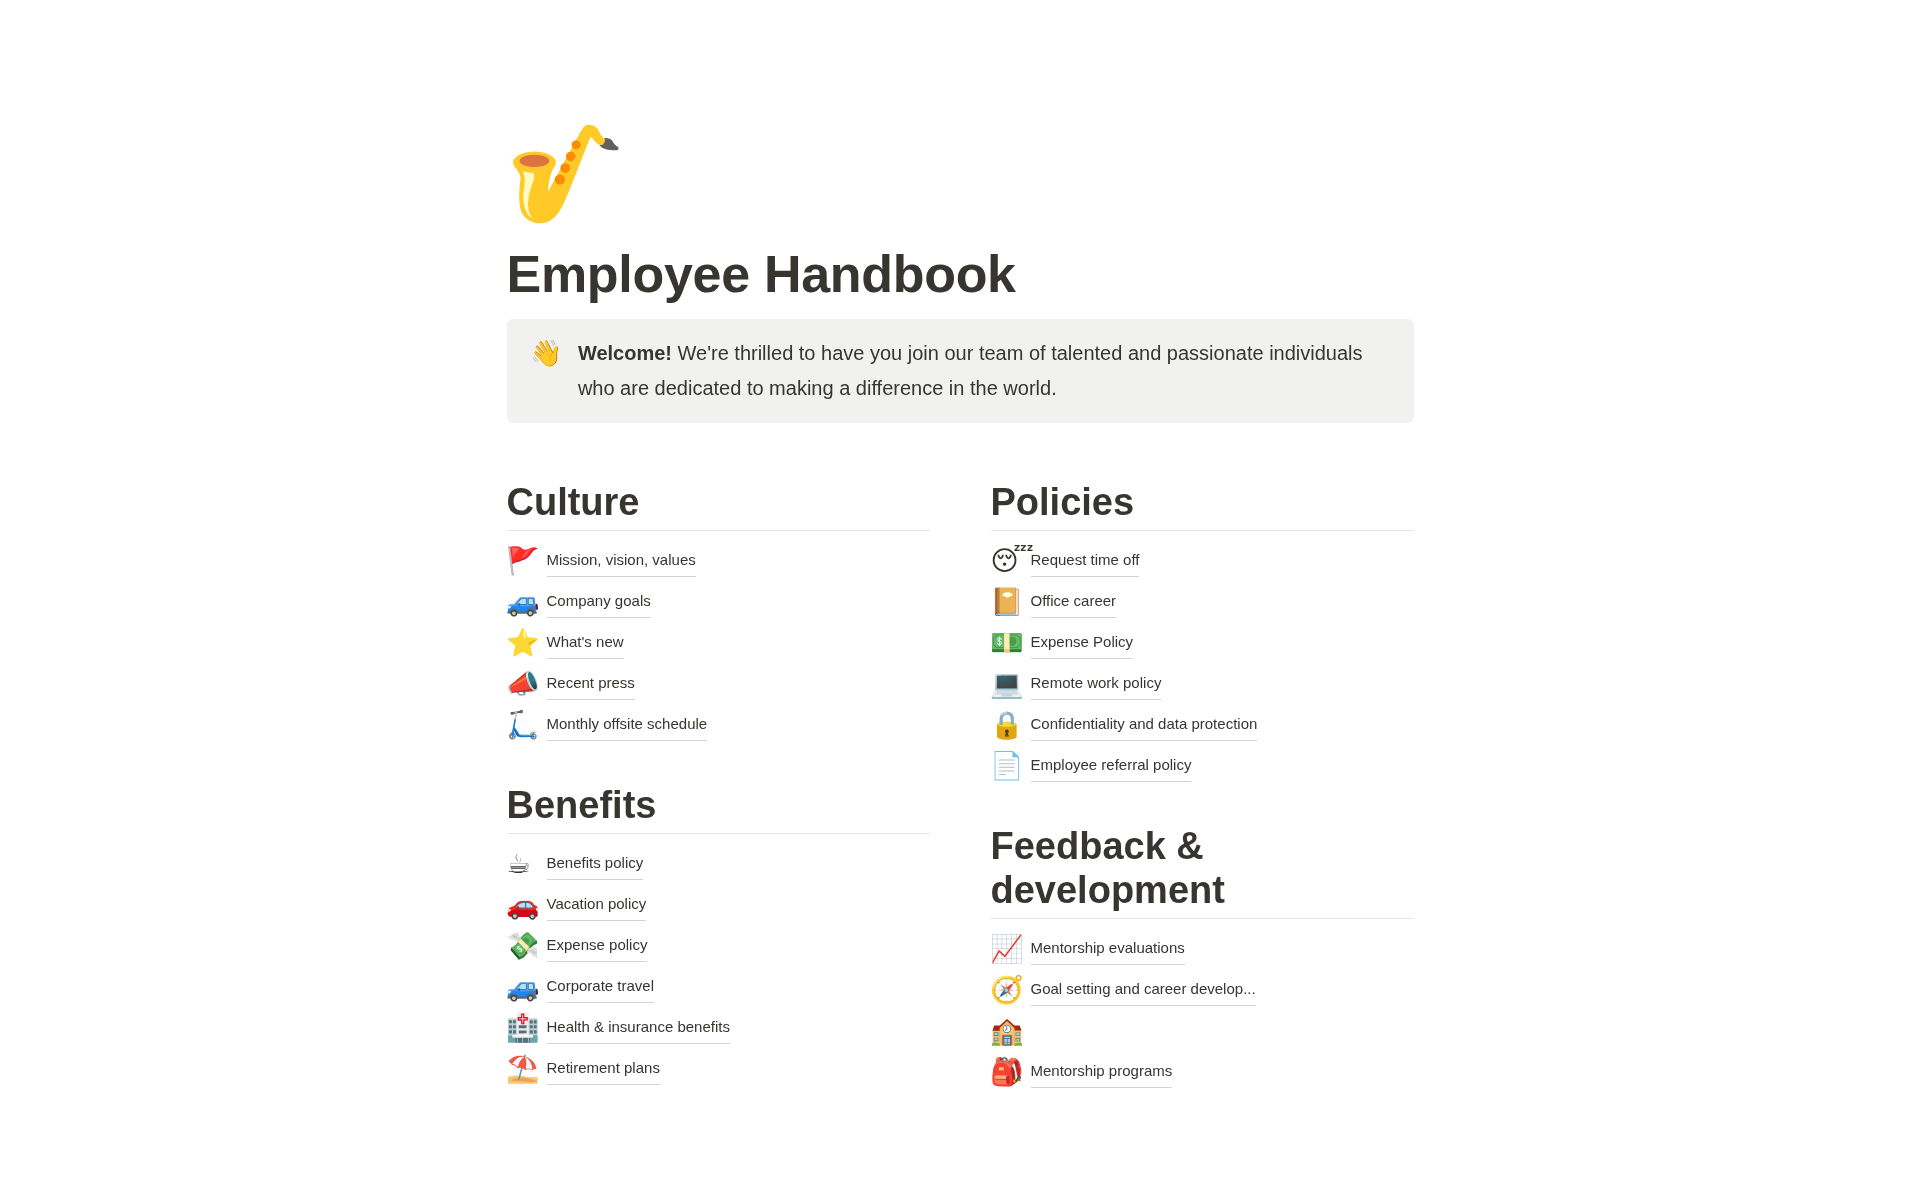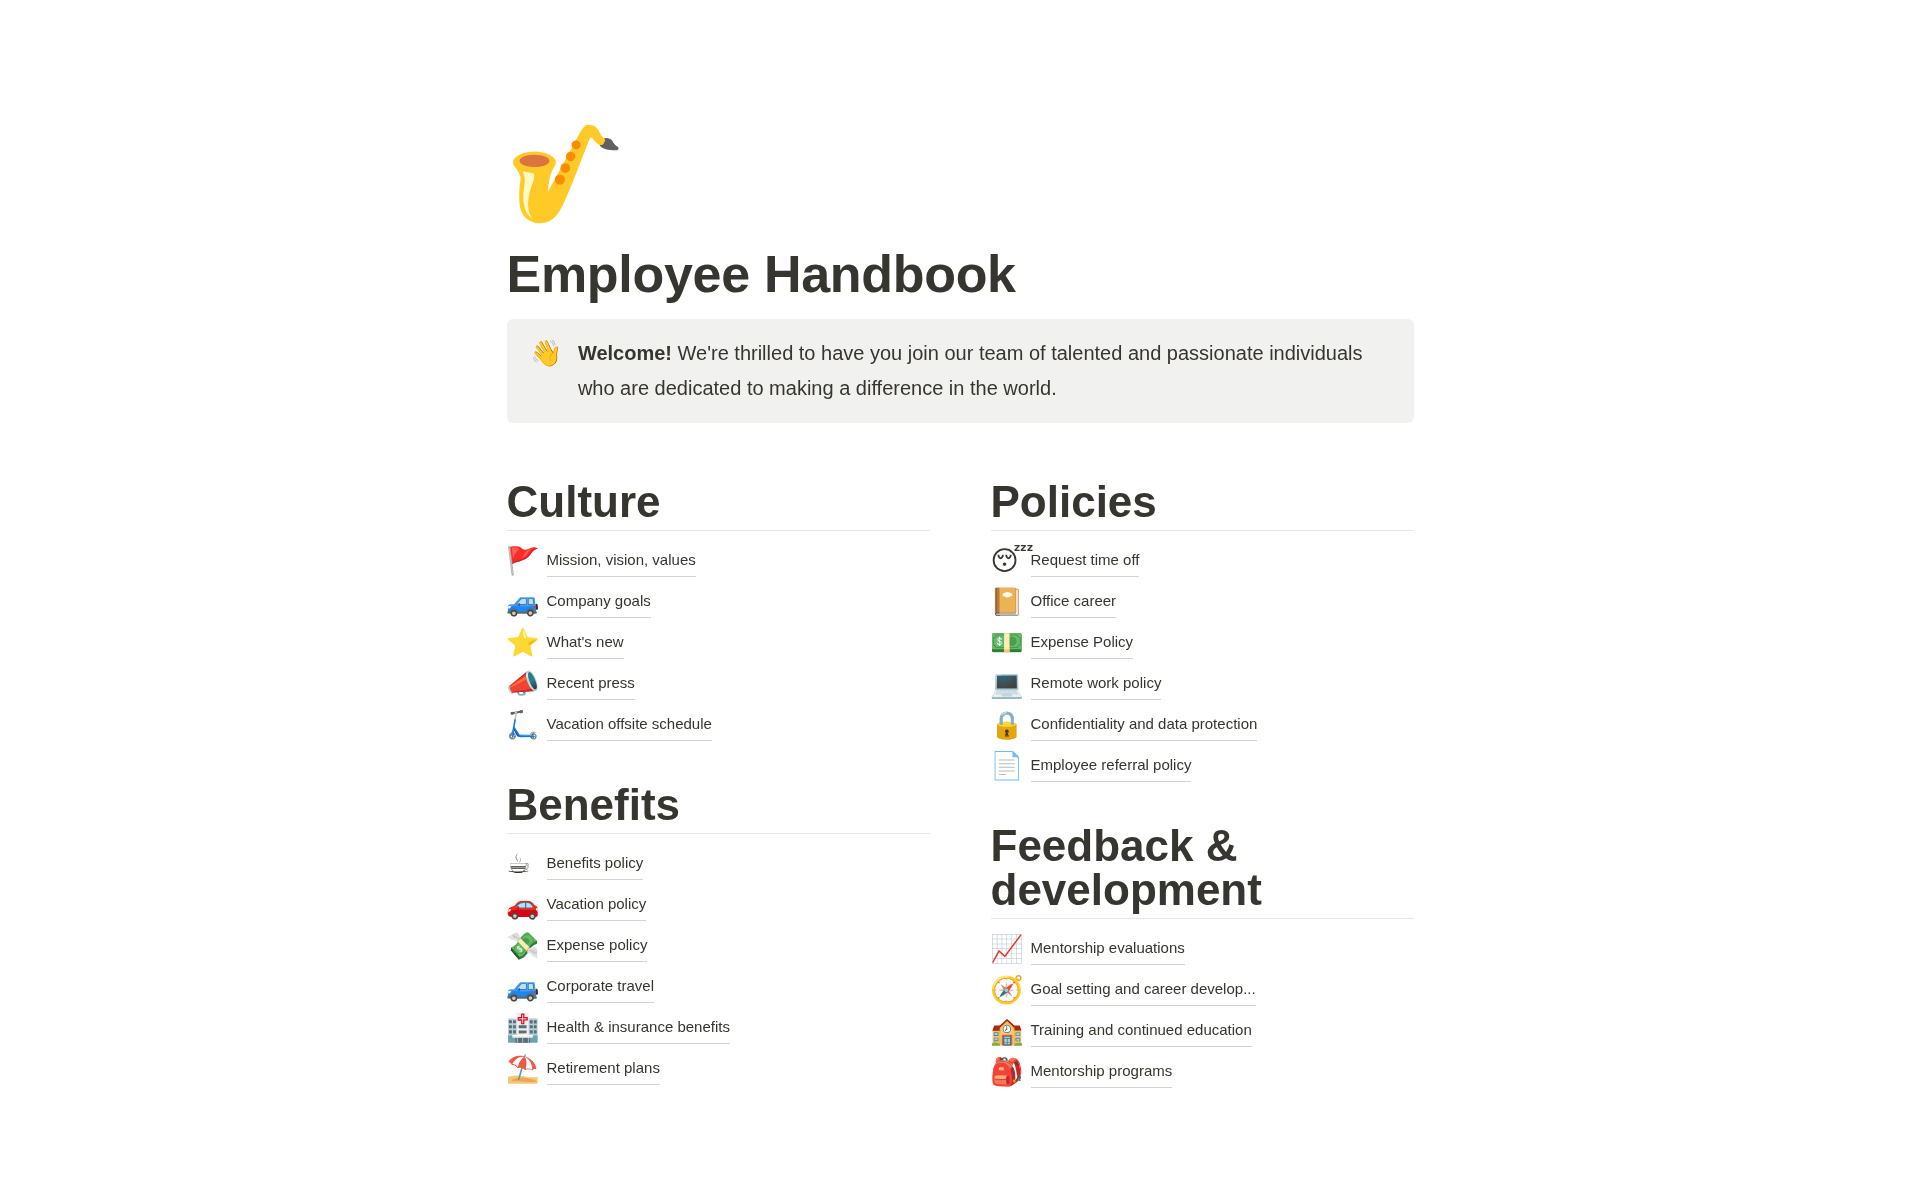--- a/index.html
+++ b/index.html
@@ -53,21 +53,21 @@
   .columns {
     margin-top: 57px;
     display: flex;
     gap: 61px;
     align-items: flex-start;
     padding-bottom: 80px;
   }
   .column { flex: 0 0 423px; width: 423px; }
   .section + .section { margin-top: 38px; }
   .sec-heading {
-    font-size: 44px;
+    font-size: 38px;
     line-height: 44px;
     font-weight: 700;
     color: #37352F;
     padding-bottom: 6px;
     border-bottom: 1px solid #E8E7E4;
   }
   .items { margin-top: 9px; }
   .item {
     height: 41px;
     display: flex;
@@ -121,21 +121,21 @@
             <a class="item">
               <span class="emoji">⭐</span>
               <span class="label">What's new</span>
             </a>
             <a class="item">
               <span class="emoji">📣</span>
               <span class="label">Recent press</span>
             </a>
             <a class="item">
               <span class="emoji">🛴</span>
-              <span class="label">Vacation offsite schedule</span>
+              <span class="label">Monthly offsite schedule</span>
             </a>
           </div>
         </section>
         <section class="section">
           <h2 class="sec-heading">Benefits</h2>
           <div class="items">
             <a class="item">
               <span class="emoji">☕</span>
               <span class="label">Benefits policy</span>
             </a>
@@ -198,21 +198,20 @@
             <a class="item">
               <span class="emoji">📈</span>
               <span class="label">Mentorship evaluations</span>
             </a>
             <a class="item">
               <span class="emoji">🧭</span>
               <span class="label">Goal setting and career develop...</span>
             </a>
             <a class="item">
               <span class="emoji">🏫</span>
-              <span class="label">Training and continued education</span>
             </a>
             <a class="item">
               <span class="emoji">🎒</span>
               <span class="label">Mentorship programs</span>
             </a>
           </div>
         </section>
       </div>
   </div>
 </div>

